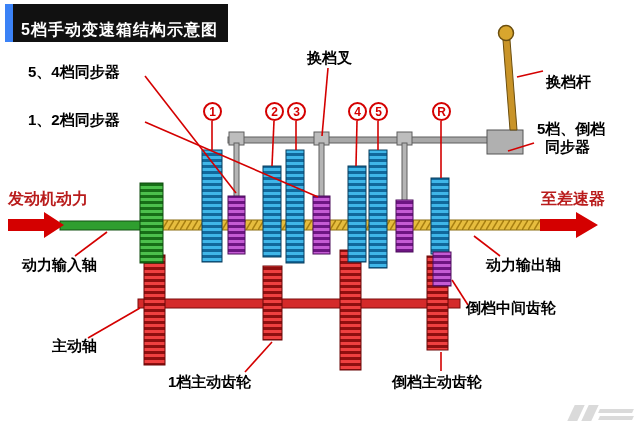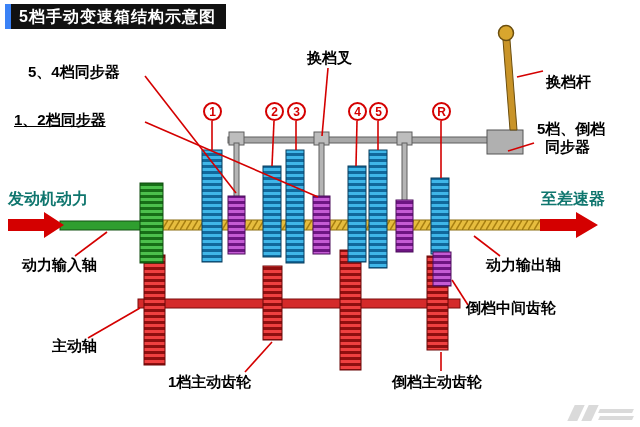--- a/index.html
+++ b/index.html
@@ -2,25 +2,25 @@
 <html><head>
 <meta charset="utf-8">
 <style>
   * { margin:0; padding:0; box-sizing:border-box; }
   html,body { width:640px; height:427px; }
   body { font-family:"Liberation Sans","DejaVu Sans",sans-serif; background:#fff; overflow:hidden; }
   .stage { position:relative; width:640px; height:427px; background:#ffffff; }
   svg.diagram { position:absolute; left:0; top:0; }
   .title {
     position:absolute; left:5px; top:4px; background:#111111; color:#ffffff;
-    font-size:16px; font-weight:bold; line-height:21px; padding:2px 10px 2px 8px;
-    border-left:6px solid #3b82f6; letter-spacing:1px; z-index:5;
+    font-size:16px; font-weight:bold; line-height:21px; padding:15px 10px 2px 8px;
+    border-left:8px solid #3b82f6; letter-spacing:1px; z-index:5;
   }
   .lbl { position:absolute; font-size:15px; font-weight:bold; color:#000; white-space:nowrap; z-index:4; }
-  .lbl.red { color:#0f766e; font-size:16px; }
+  .lbl.red { color:#b91c1c; font-size:16px; }
   .badge {
     position:absolute; width:19px; height:19px; border:2px solid #d40000; border-radius:50%;
     color:#d40000; font-size:12px; font-weight:bold; background:#fff;
     display:flex; align-items:center; justify-content:center; z-index:4;
   }
   .watermark { position:absolute; right:3px; bottom:3px; width:72px; height:22px; opacity:.55; z-index:3; }
   .watermark .bar { position:absolute; background:#bdbdbd; transform:skewX(-25deg); }
   .watermark .b1 { left:6px; top:3px; width:10px; height:16px; }
   .watermark .b2 { left:20px; top:3px; width:10px; height:16px; }
   .watermark .b3 { left:34px; top:7px; width:34px; height:4px; }
@@ -116,21 +116,21 @@
   <div class="title">5档手动变速箱结构示意图</div>
 
   <div class="badge" style="left:203px; top:102px;">1</div>
   <div class="badge" style="left:265px; top:102px;">2</div>
   <div class="badge" style="left:287px; top:102px;">3</div>
   <div class="badge" style="left:348px; top:102px;">4</div>
   <div class="badge" style="left:369px; top:102px;">5</div>
   <div class="badge" style="left:432px; top:102px;">R</div>
 
   <div class="lbl" style="left:28px;  top:63px;">5、4档同步器</div>
-  <div class="lbl" style="left:14px;  top:111px;text-decoration:underline;">1、2档同步器</div>
+  <div class="lbl" style="left:28px;  top:111px;">1、2档同步器</div>
   <div class="lbl" style="left:307px; top:49px;">换档叉</div>
   <div class="lbl" style="left:546px; top:61px;margin-top:12px;">换档杆</div>
   <div class="lbl" style="left:537px; top:120px;">5档、倒档</div>
   <div class="lbl" style="left:537px; top:138px;margin-left:8px;">同步器</div>
   <div class="lbl red" style="left:8px;   top:189px;">发动机动力</div>
   <div class="lbl" style="left:22px;  top:256px;">动力输入轴</div>
   <div class="lbl red" style="left:541px; top:189px;">至差速器</div>
   <div class="lbl" style="left:52px;  top:337px;">主动轴</div>
   <div class="lbl" style="left:168px; top:373px;">1档主动齿轮</div>
   <div class="lbl" style="left:486px; top:256px;">动力输出轴</div>

